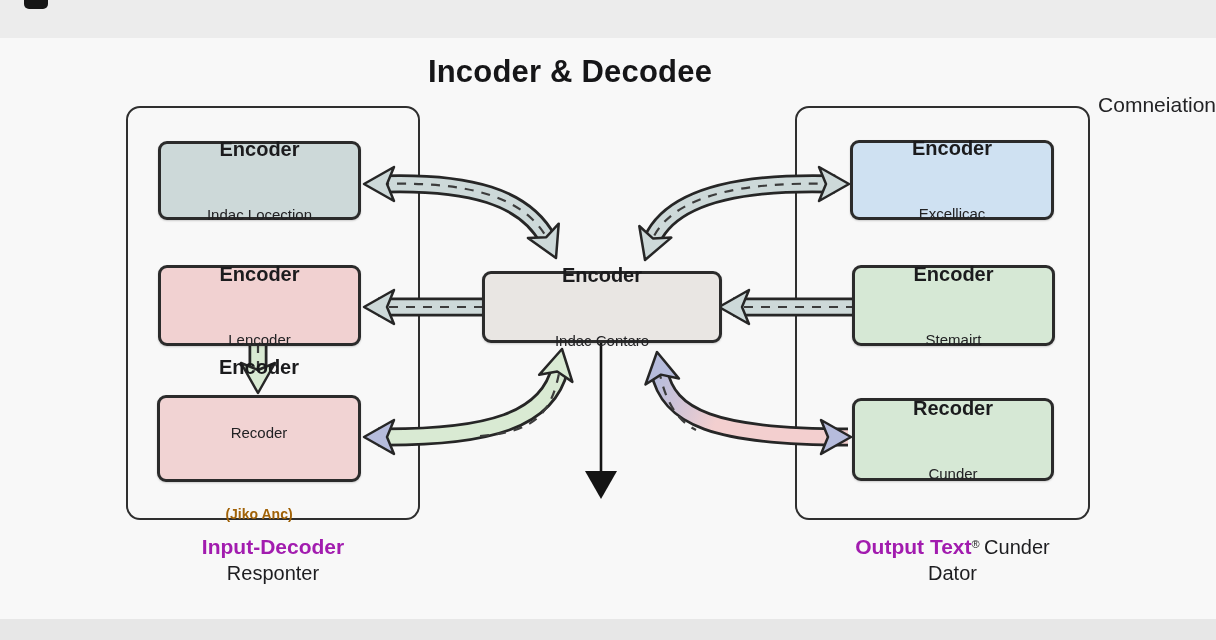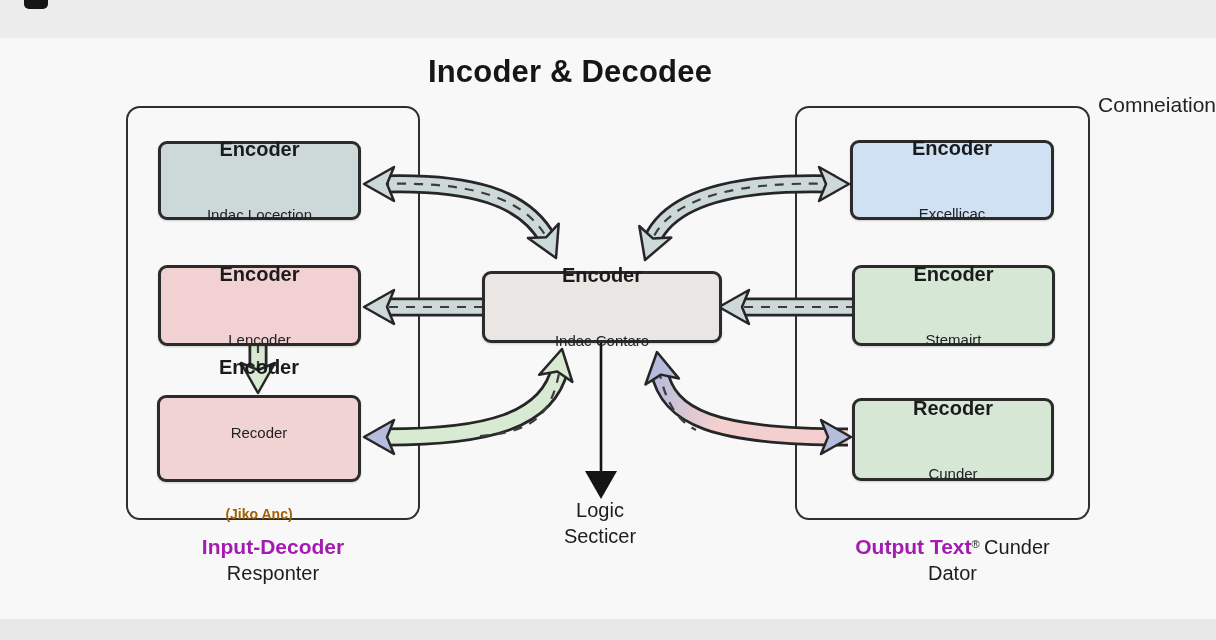--- a/index.html
+++ b/index.html
@@ -157,24 +157,20 @@
   <div class="node" style="left: 852px; top: 398px; width: 202px; height: 83px; background: rgb(214, 232, 213);">
     <div class="node-title">Recoder</div>
     <div class="node-sub">Cunder</div>
   </div>
 
   <div class="glabel" style="left:126px;top:533px;width:294px;">
     <div class="l1b">Input-Decoder</div>
     <div class="l1">Responter</div>
   </div>
 
-  <div class="glabel" style="left:500px;top:497px;width:200px;">
-    <div class="l1">Logic</div>
-    <div class="l1">Secticer</div>
-  </div>
 
   <div class="glabel" style="left:795px;top:533px;width:315px;">
     <div>
       <span class="l1b">Output Text</span><sup>®</sup>
       <span class="l1">Cunder</span>
     </div>
     <div class="l1">Dator</div>
   </div>
 
 </div>

